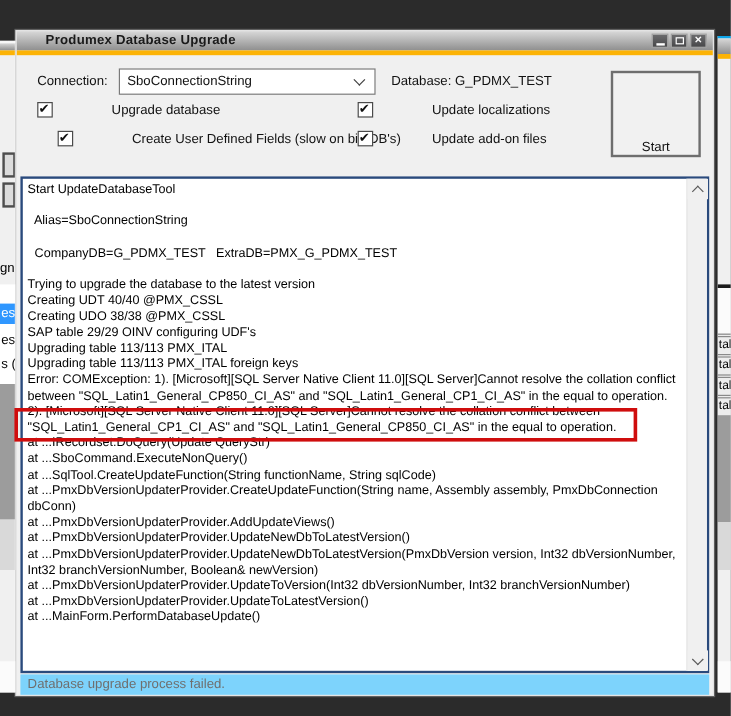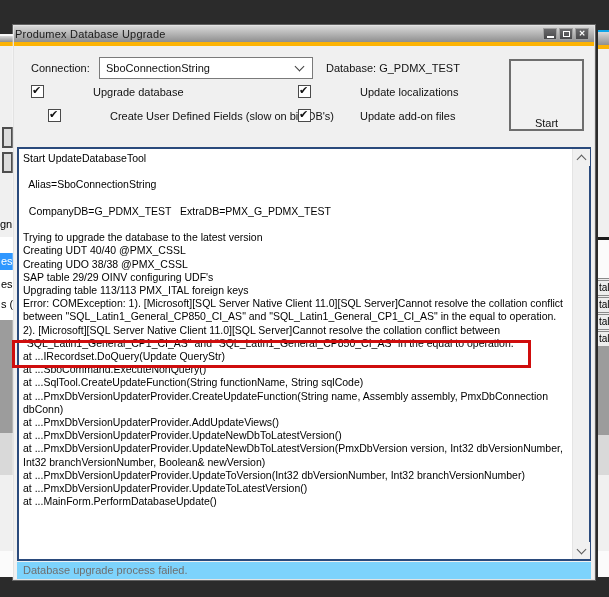--- a/index.html
+++ b/index.html
@@ -13,21 +13,21 @@
     position:absolute; left:13px; top:25px; width:582px; height:555px;
     background:#f0f0f0; border:1px solid #e3e3e3;
     box-shadow:0 0 0 1px rgba(255,255,255,.25);
   }
   .titlebar {
     position:absolute; left:0; top:0; right:0; height:16px;
     background:linear-gradient(#d8d8d8, #8f8f8f);
     display:flex; align-items:center;
   }
   .title-text {
-    font-size:11px; font-weight:normal; color:#1a1a1a; padding-left:1px;
+    font-size:11px; font-weight:bold; color:#1a1a1a; padding-left:24px;
     letter-spacing:.2px; white-space:nowrap;
   }
   .win-buttons { margin-left:auto; display:flex; gap:2px; padding-right:5px; }
   .win-btn {
     width:14px; height:12px; background:linear-gradient(#6b6b6d,#48484a);
     border:1px solid #a0a0a0; display:flex; align-items:center; justify-content:center;
     position:relative;
   }
   .glyph-min { width:7px; height:2px; background:#fff; margin-top:5px; }
   .glyph-max { width:7px; height:6px; border:1.5px solid #fff; }
@@ -208,20 +208,21 @@
         <div class="log-line">Start UpdateDatabaseTool</div>
         <div class="log-line">&nbsp;</div>
         <div class="log-line">  Alias=SboConnectionString</div>
         <div class="log-line">&nbsp;</div>
         <div class="log-line">  CompanyDB=G_PDMX_TEST   ExtraDB=PMX_G_PDMX_TEST</div>
         <div class="log-line">&nbsp;</div>
         <div class="log-line">Trying to upgrade the database to the latest version</div>
         <div class="log-line">Creating UDT 40/40 @PMX_CSSL</div>
         <div class="log-line">Creating UDO 38/38 @PMX_CSSL</div>
         <div class="log-line">SAP table 29/29 OINV configuring UDF's</div>
+        <div class="log-line">Upgrading table 113/113 PMX_ITAL</div>
         <div class="log-line">Upgrading table 113/113 PMX_ITAL foreign keys</div>
         <div class="log-line">Error: COMException: 1). [Microsoft][SQL Server Native Client 11.0][SQL Server]Cannot resolve the collation conflict</div>
         <div class="log-line">between "SQL_Latin1_General_CP850_CI_AS" and "SQL_Latin1_General_CP1_CI_AS" in the equal to operation.</div>
         <div class="log-line">2). [Microsoft][SQL Server Native Client 11.0][SQL Server]Cannot resolve the collation conflict between</div>
         <div class="log-line">"SQL_Latin1_General_CP1_CI_AS" and "SQL_Latin1_General_CP850_CI_AS" in the equal to operation.</div>
         <div class="log-line">at ...IRecordset.DoQuery(Update QueryStr)</div>
         <div class="log-line">at ...SboCommand.ExecuteNonQuery()</div>
         <div class="log-line">at ...SqlTool.CreateUpdateFunction(String functionName, String sqlCode)</div>
         <div class="log-line">at ...PmxDbVersionUpdaterProvider.CreateUpdateFunction(String name, Assembly assembly, PmxDbConnection</div>
         <div class="log-line">dbConn)</div>

